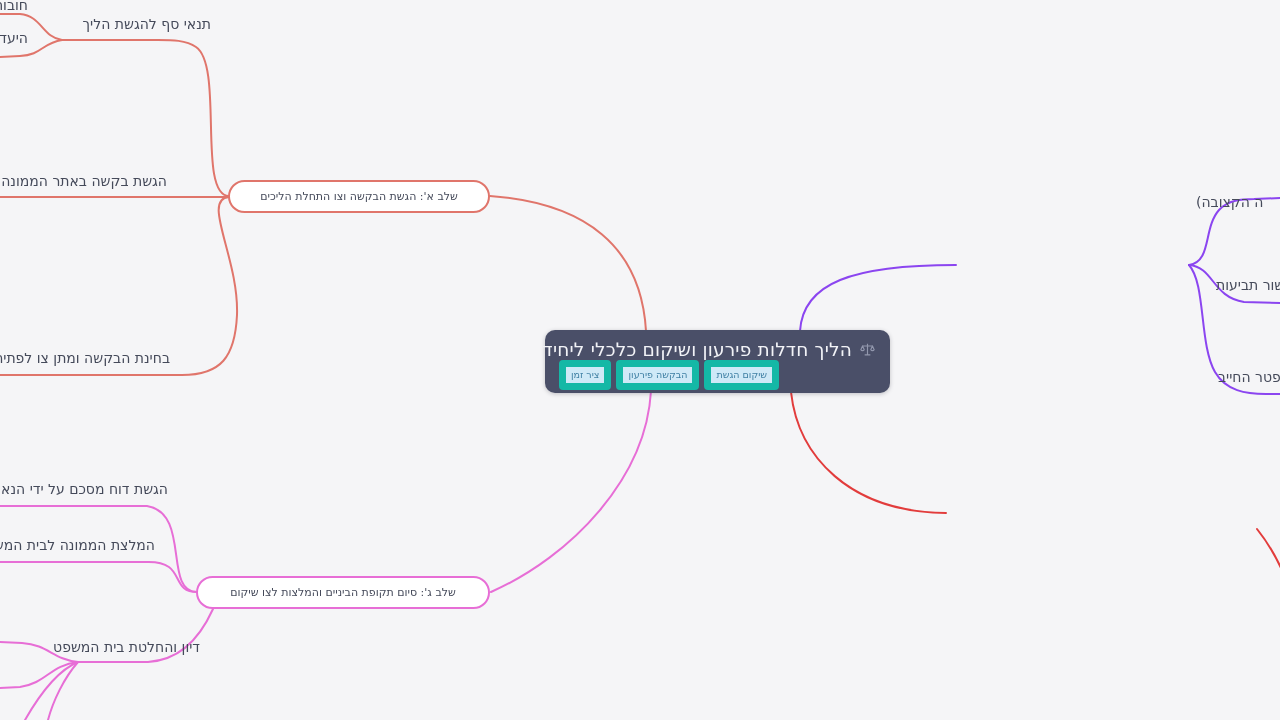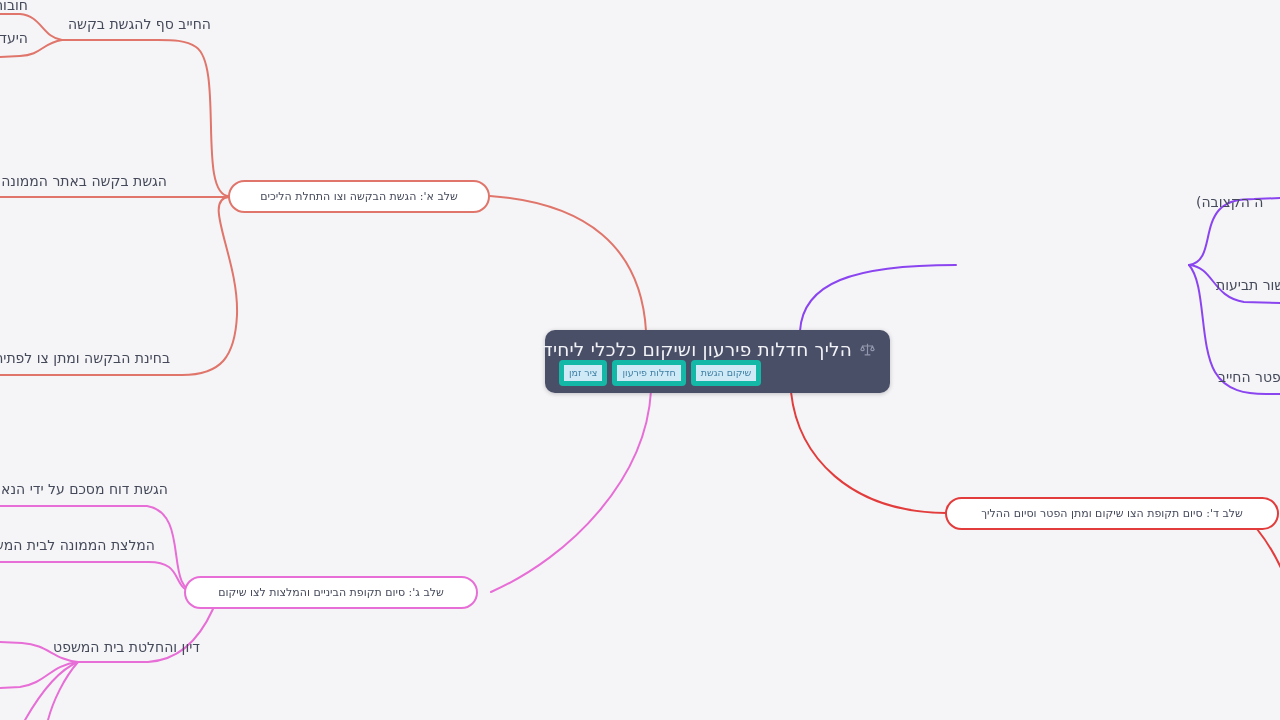--- a/index.html
+++ b/index.html
@@ -26,32 +26,32 @@
     display:flex;flex-direction:column;justify-content:flex-start;
     cursor:pointer;
   }
   .root-title-row{display:flex;align-items:center;gap:7px;justify-content:flex-start;}
   .root-title{color:var(--root-text,#f2f3f7);font-size:18.5px;font-weight:500;letter-spacing:.2px;}
   .scales{width:17px;height:17px;flex:0 0 auto;opacity:.75;}
   .scales path{stroke:#aab0c4;stroke-width:1.6;fill:none;stroke-linejoin:round;}
   .tag-row{display:flex;gap:5px;justify-content:flex-end;}
   .tag{
     background:var(--tag-bg,#cfe9f7);color:var(--tag-text,#3e7fa3);
-    border:5px solid #14b8a6;border-radius:4px;
+    border:7px solid #14b8a6;border-radius:4px;
     font-size:9.5px;line-height:1;padding:3px 5px;cursor:pointer;
   }
 
   .pill{
     box-sizing:border-box;height:33px;background:#fff;border-radius:17px;
     border:2px solid #999;display:flex;align-items:center;justify-content:center;
     font-size:11px;padding:0 10px;overflow:hidden;cursor:pointer;
   }
   .pill-a{left:228px;top:180px;width:262px;border-color:var(--branch-a,#e0756b);}
   .pill-b{left:955px;top:249px;width:235px;border-color:var(--branch-b,#8b45f0);}
-  .pill-c{left:184px;top:576px;width:294px;border-color:var(--branch-c,#e76ed6);}
+  .pill-c{left:196px;top:576px;width:294px;border-color:var(--branch-c,#e76ed6);}
   .pill-d{left:945px;top:497px;width:334px;border-color:var(--branch-d,#e23c3c);}
 
   .leaf{font-size:14px;cursor:pointer;}
 </style>
 </head>
 <body>
 
 <div class="stage">
 
   <svg class="links" viewBox="0 0 1280 720">
@@ -85,30 +85,29 @@
     <div class="root-title-row">
       <svg class="scales" viewBox="0 0 24 24">
         <path d="M12 4 V 19 M8 19.5 H 16 M5 7 H 19"></path>
         <path d="M5 7 L 2.6 12.2 A 2.7 2.7 0 0 0 7.4 12.2 Z"></path>
         <path d="M19 7 L 16.6 12.2 A 2.7 2.7 0 0 0 21.4 12.2 Z"></path>
       </svg>
       <span class="root-title">הליך חדלות פירעון ושיקום כלכלי ליחיד</span>
     </div>
     <div class="tag-row">
       <span class="tag">שיקום הגשת</span>
-      <span class="tag">חדלות פירעון</span>
+      <span class="tag">הבקשה פירעון</span>
       <span class="tag">ציר זמן</span>
     </div>
   </div>
 
   <div class="node pill pill-a">שלב א': הגשת הבקשה וצו התחלת הליכים</div>
   <div class="node pill pill-c">שלב ג': סיום תקופת הביניים והמלצות לצו שיקום</div>
-  <div class="node pill pill-d">שלב ד': סיום תקופת הצו שיקום ומתן הפטר וסיום ההליך</div>
 
-  <div class="node leaf" style="right:1069px;top:16px;">החייב סף להגשת בקשה</div>
+  <div class="node leaf" style="right:1069px;top:16px;">תנאי סף להגשת הליך</div>
   <div class="node leaf" style="right:1252px;top:-3px;">חובות</div>
   <div class="node leaf" style="right:1252px;top:30px;">היעדר</div>
   <div class="node leaf" style="right:1113px;top:173px;">הגשת בקשה באתר הממונה על הליכ</div>
   <div class="node leaf" style="right:1110px;top:350px;">בחינת הבקשה ומתן צו לפתיחת הליכ</div>
 
   <div class="node leaf" style="left:1196px;top:178px;margin-top:16px;">ה הקצובה)</div>
   <div class="node leaf" style="left:1216px;top:277px;">שור תביעות</div>
   <div class="node leaf" style="left:1218px;top:369px;">הפטר החייב</div>
 
   <div class="node leaf" style="right:1112px;top:481px;">הגשת דוח מסכם על ידי הנאמן</div>

